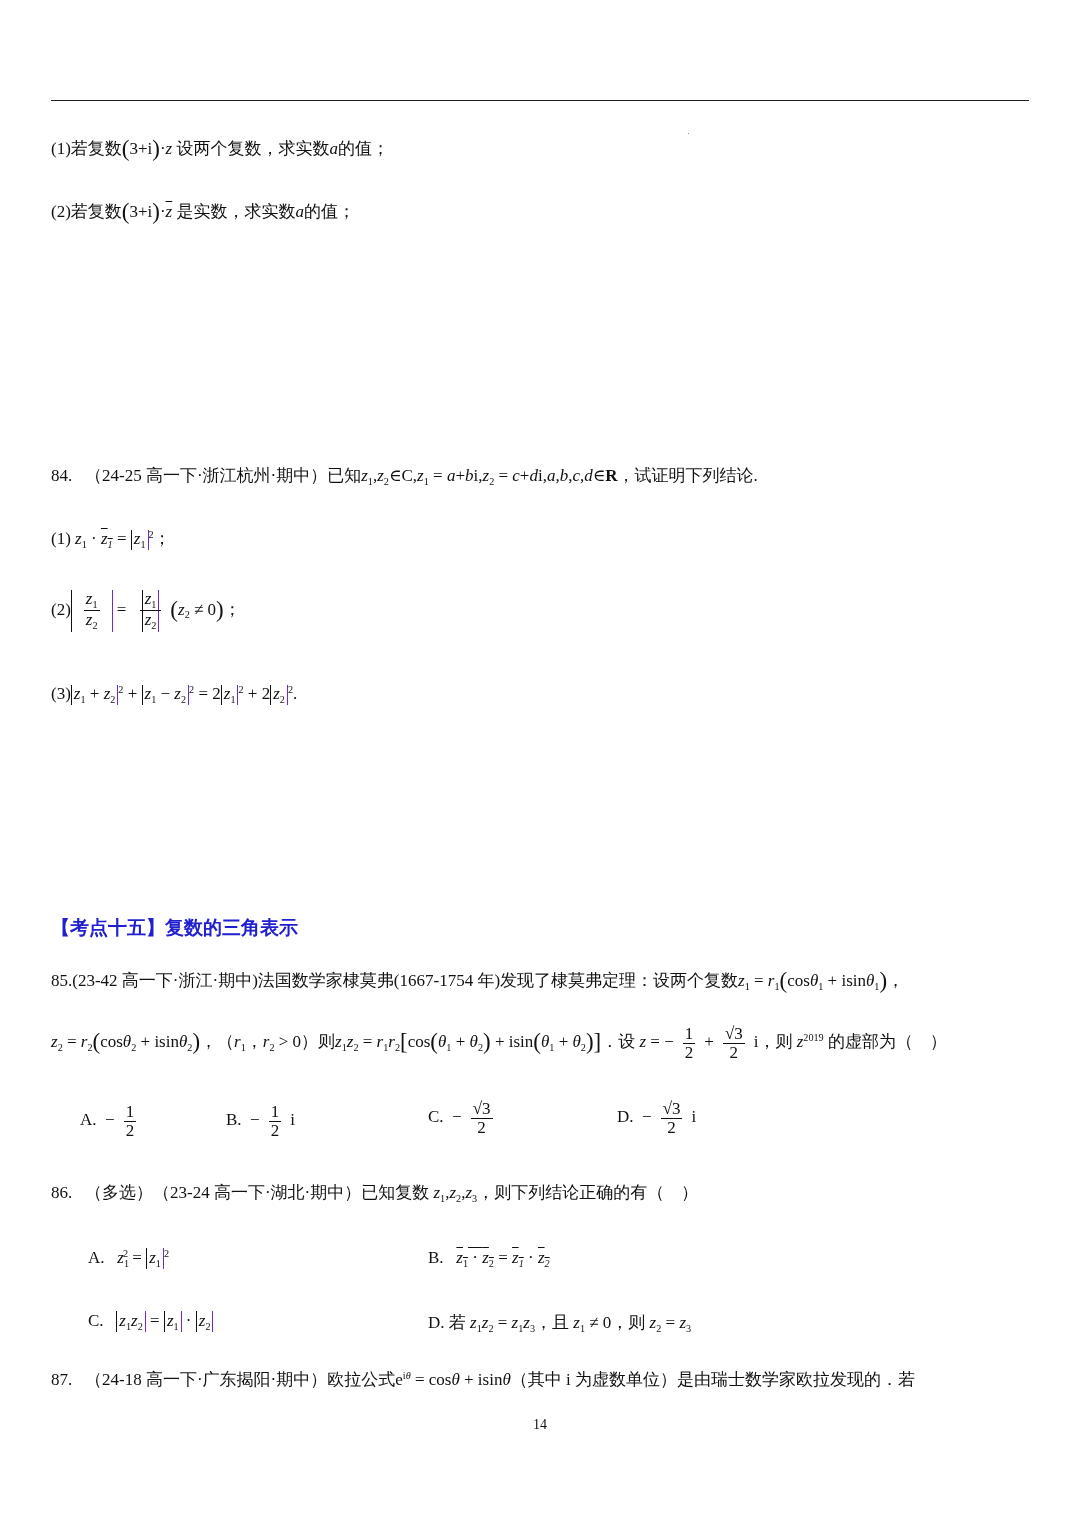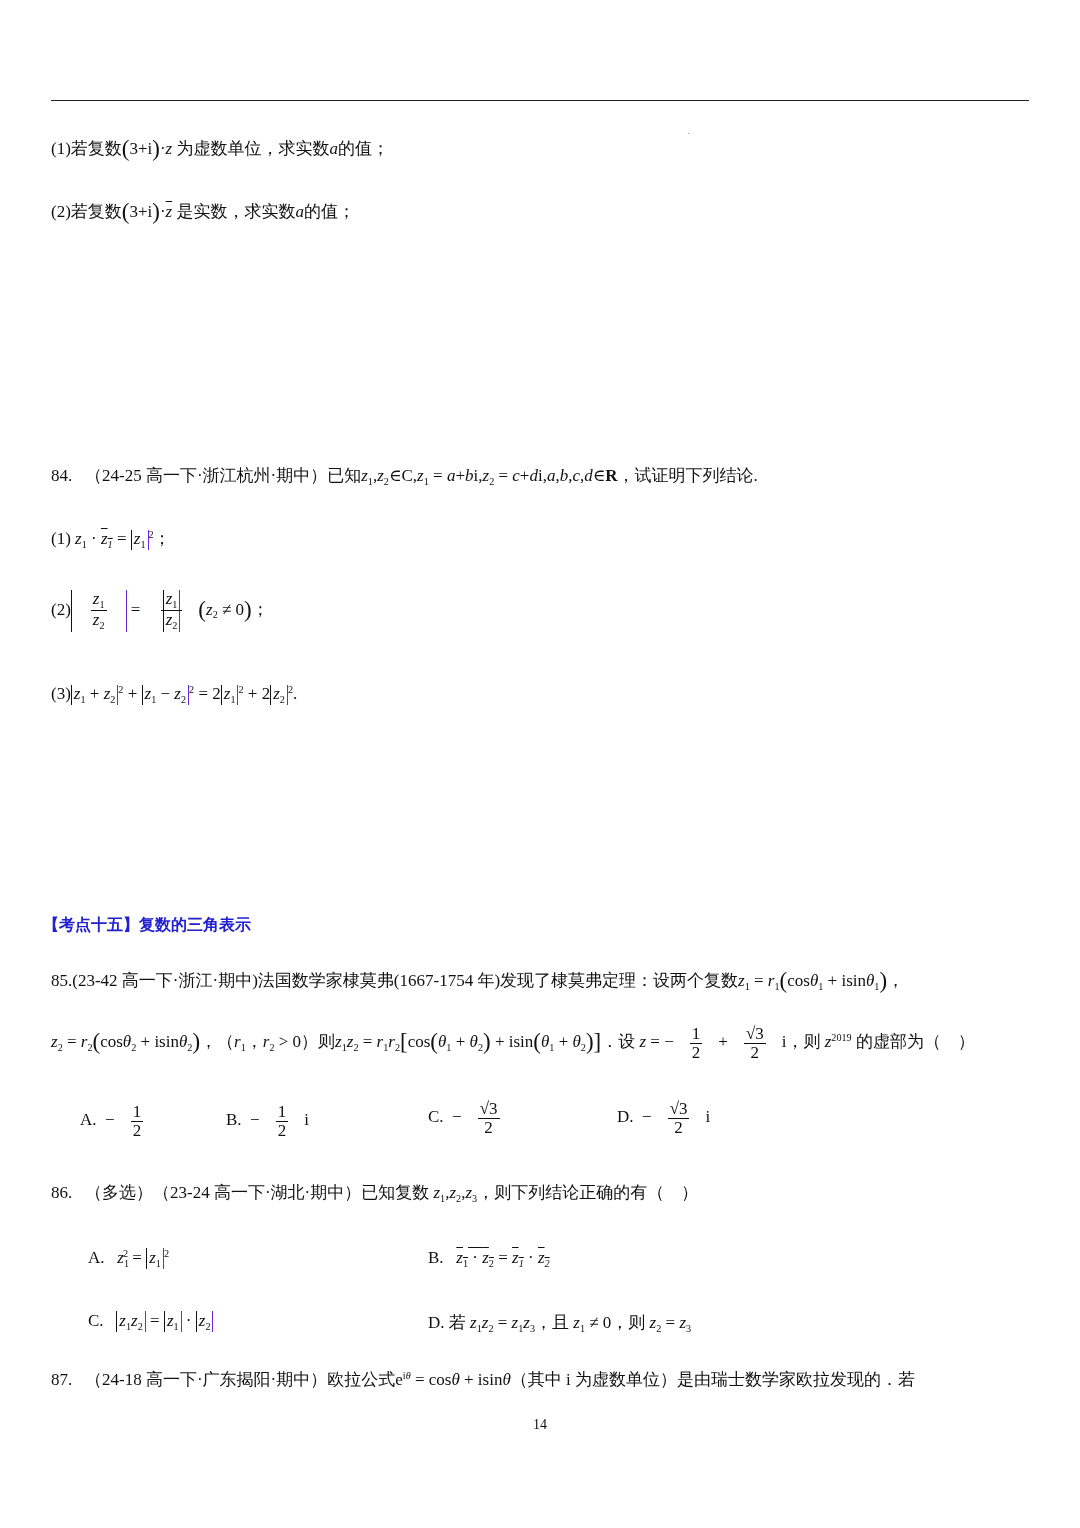--- a/index.html
+++ b/index.html
@@ -9,38 +9,38 @@
     color: #111;
     font-size: 17px;
   }
   .hr { position: absolute; left: 51px; top: 100px; width: 978px; height: 0; border-top: 1.5px solid #222; }
   .line { position: absolute; left: 51px; white-space: nowrap; line-height: 1; }
   .m { font-style: italic; }
   sub { font-size: 0.6em; vertical-align: -0.35em; }
   sup { font-size: 0.6em; vertical-align: 0.6em; }
   .ov { text-decoration: overline; }
   .big { font-size: 1.35em; vertical-align: -0.08em; font-weight: 300; }
-  .frac { display: inline-flex; flex-direction: column; align-items: center; vertical-align: middle; margin: 0 16px; line-height: 1.05; }
+  .frac { display: inline-flex; flex-direction: column; align-items: center; vertical-align: middle; margin: 0 9px; line-height: 1.05; }
   .frac .num { border-bottom: 1px solid #111; padding: 0 2px; }
   .frac .den { padding: 0 2px; }
   .abs { display: inline-block; border-left: 1px solid #111; border-right: 1px solid #6d28d9; padding: 0 2px; }
-  .heading { position: absolute; left: 43px; top: 915px; color: #2020d0; font-family: "DejaVu Sans", "Liberation Sans", sans-serif; font-weight: bold; font-size: 16px; }
+  .heading { position: absolute; left: 51px; top: 915px; color: #2020d0; font-family: "DejaVu Sans", "Liberation Sans", sans-serif; font-weight: bold; font-size: 19px; }
   .opt { position: absolute; white-space: nowrap; }
   .pagenum { position: absolute; left: 0; width: 1080px; top: 1417px; text-align: center; font-size: 14px; }
   .dot { position: absolute; left: 688px; top: 133px; width: 1px; height: 1px; background: #999; }
 </style>
 </head>
 <body>
 
 <div class="hr"></div>
 <div class="dot"></div>
 
 <div class="line" style="top:138px;">
   <span>(1)</span><span>若复数</span><span class="big">(</span>3+i<span class="big">)</span>·<span class="m">z</span>
-  <span>为虚数单位，求实数</span><span class="m">a</span><span>的值；</span>
+  <span>设两个复数，求实数</span><span class="m">a</span><span>的值；</span>
 </div>
 
 <div class="line" style="top:201px;">
   <span>(2)</span><span>若复数</span><span class="big">(</span>3+i<span class="big">)</span>·<span class="m ov">z</span>
   <span>是实数，求实数</span><span class="m">a</span><span>的值；</span>
 </div>
 
 <div class="line" style="top:467px;">
   <span>84.</span>&nbsp;&nbsp;&nbsp;<span>（24-25 高一下·浙江杭州·期中）</span><span>已知</span><span class="m">z</span><sub>1</sub>,<span class="m">z</span><sub>2</sub>∈C,<span class="m">z</span><sub>1</sub> = <span class="m">a</span>+<span class="m">b</span>i,<span class="m">z</span><sub>2</sub> = <span class="m">c</span>+<span class="m">d</span>i,<span class="m">a</span>,<span class="m">b</span>,<span class="m">c</span>,<span class="m">d</span>∈<b>R</b><span>，试证明下列结论.</span>
 </div>

